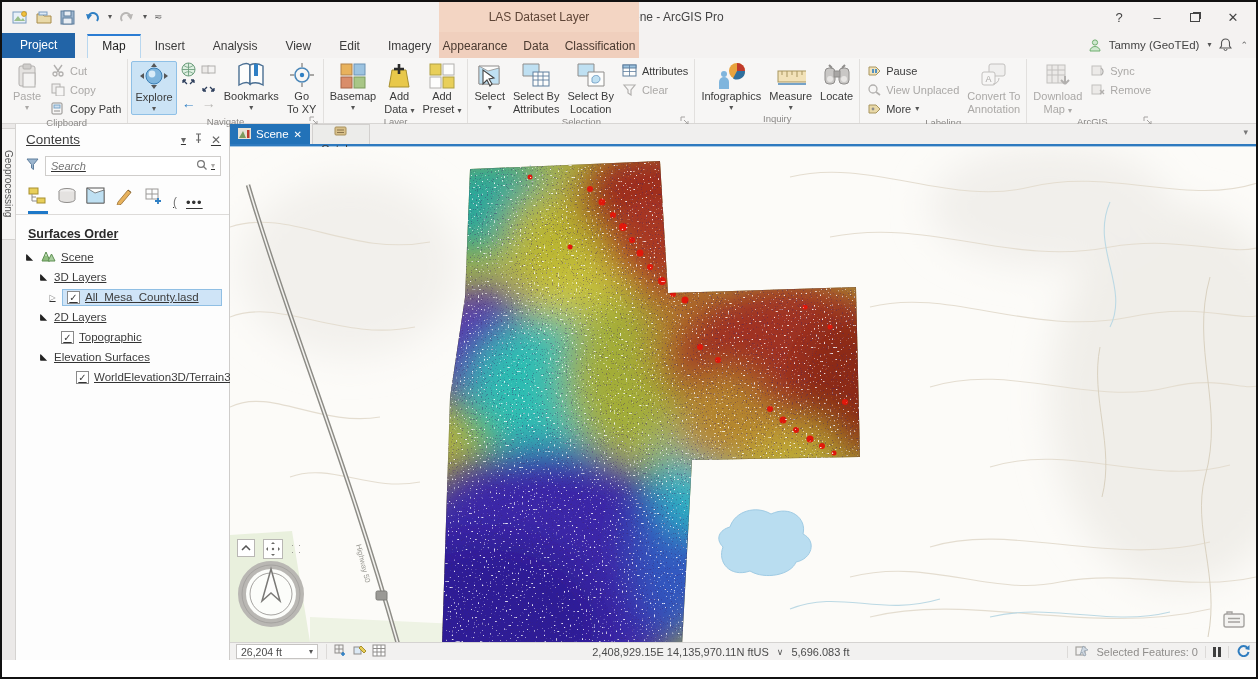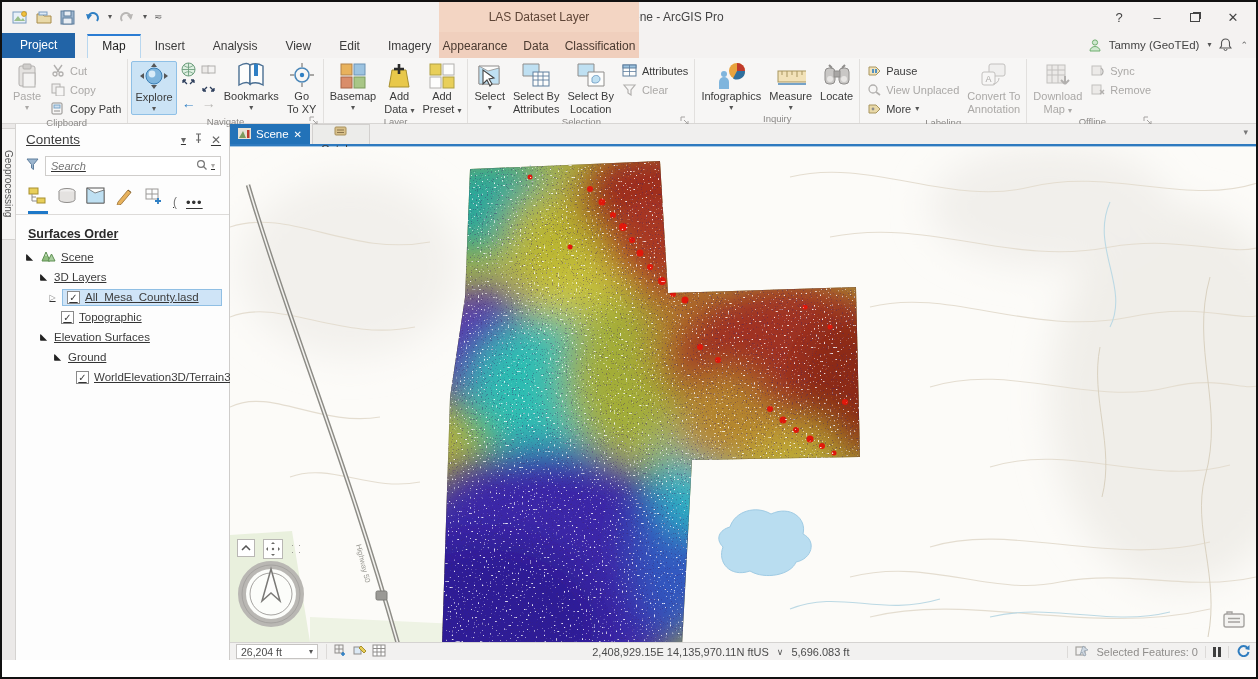--- a/index.html
+++ b/index.html
@@ -546,21 +546,21 @@
               <svg width="15" height="13">
                   <rect x="1" y="2" width="9" height="9" fill="#eceae8" stroke="#c2c0be"></rect>
                   <path d="M9,7 l4,4 M13,7 l-4,4" stroke="#b2b0ae" stroke-width="1.4"></path>
                 </svg>
             </span>
               <span>Remove</span>
           </div>
         </div>
       </div>
       <div class="rg-foot">
-          <span>Offline</span>
+          <span>ArcGIS</span>
         <svg class="dlg" width="10" height="10">
             <path d="M1,1 h4 M1,1 v4 M4,4 l4,4 M8,5 v3 h-3" stroke="#8a8886" fill="none"></path>
           </svg>
       </div>
     </div>
 
     <div style="flex:1;"></div>
   </div>
 
   <div class="main">
@@ -649,31 +649,31 @@
           <span class="tri">◢</span>
           <span>3D Layers</span>
         </div>
         <div class="trow" style="padding-left:32px;">
           <span class="tri-c">▷</span>
           <span class="sel-row" style="display:flex;align-items:center;gap:5px;padding:1px 22px 1px 4px;">
             <span class="cbx">✓</span>
             <span>All_Mesa_County.lasd</span>
           </span>
         </div>
+        <div class="trow" style="padding-left:24px;">
+          <span class="tri">◢</span>
+          <span>2D Layers</span>
+        </div>
         <div class="trow" style="padding-left:45px;">
           <span class="cbx">✓</span>
           <span>Topographic</span>
         </div>
         <div class="trow" style="padding-left:24px;">
           <span class="tri">◢</span>
           <span>Elevation Surfaces</span>
-        </div>
-        <div class="trow" style="padding-left:38px;">
-          <span class="tri">◢</span>
-          <span>Ground</span>
         </div>
         <div class="trow" style="padding-left:60px;">
           <span class="cbx">✓</span>
           <span>WorldElevation3D/Terrain3D</span>
         </div>
       </div>
     </div>
 
     <div class="map-col">
       <div class="viewtabs">

